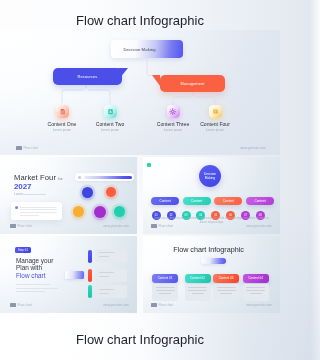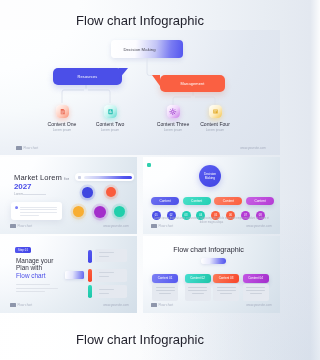--- a/index.html
+++ b/index.html
@@ -170,21 +170,21 @@
     </div>
 
     <div class="brand" style="left:16px;top:116px;">
         <span class="bmark"></span>
         <span class="bname">Flow chart</span>
       </div>
     <div class="foot" style="right:14px;top:116px;">www.yoursite.com</div>
   </div>
 
   <div class="slide" id="s2">
-    <div class="s2-h1"><span>Market Lorem </span><span class="s2-for">for</span></div>
+    <div class="s2-h1"><span>Market Four </span><span class="s2-for">for</span></div>
     <div class="s2-h2">2027</div>
     <div class="s2-sub"><span>Lorem</span></div>
     <div style="position:absolute;left:22px;top:37px;width:24px;height:1px;background:#d9dde6;"></div>
     <div class="s2-card">
       <div class="s2-dot"></div>
       <div class="s2-lines">
         <div class="ln" style="width:37px"></div>
           <div class="ln" style="width:37px"></div>
           <div class="ln" style="width:37px"></div>
           <div class="ln" style="width:19px"></div>

